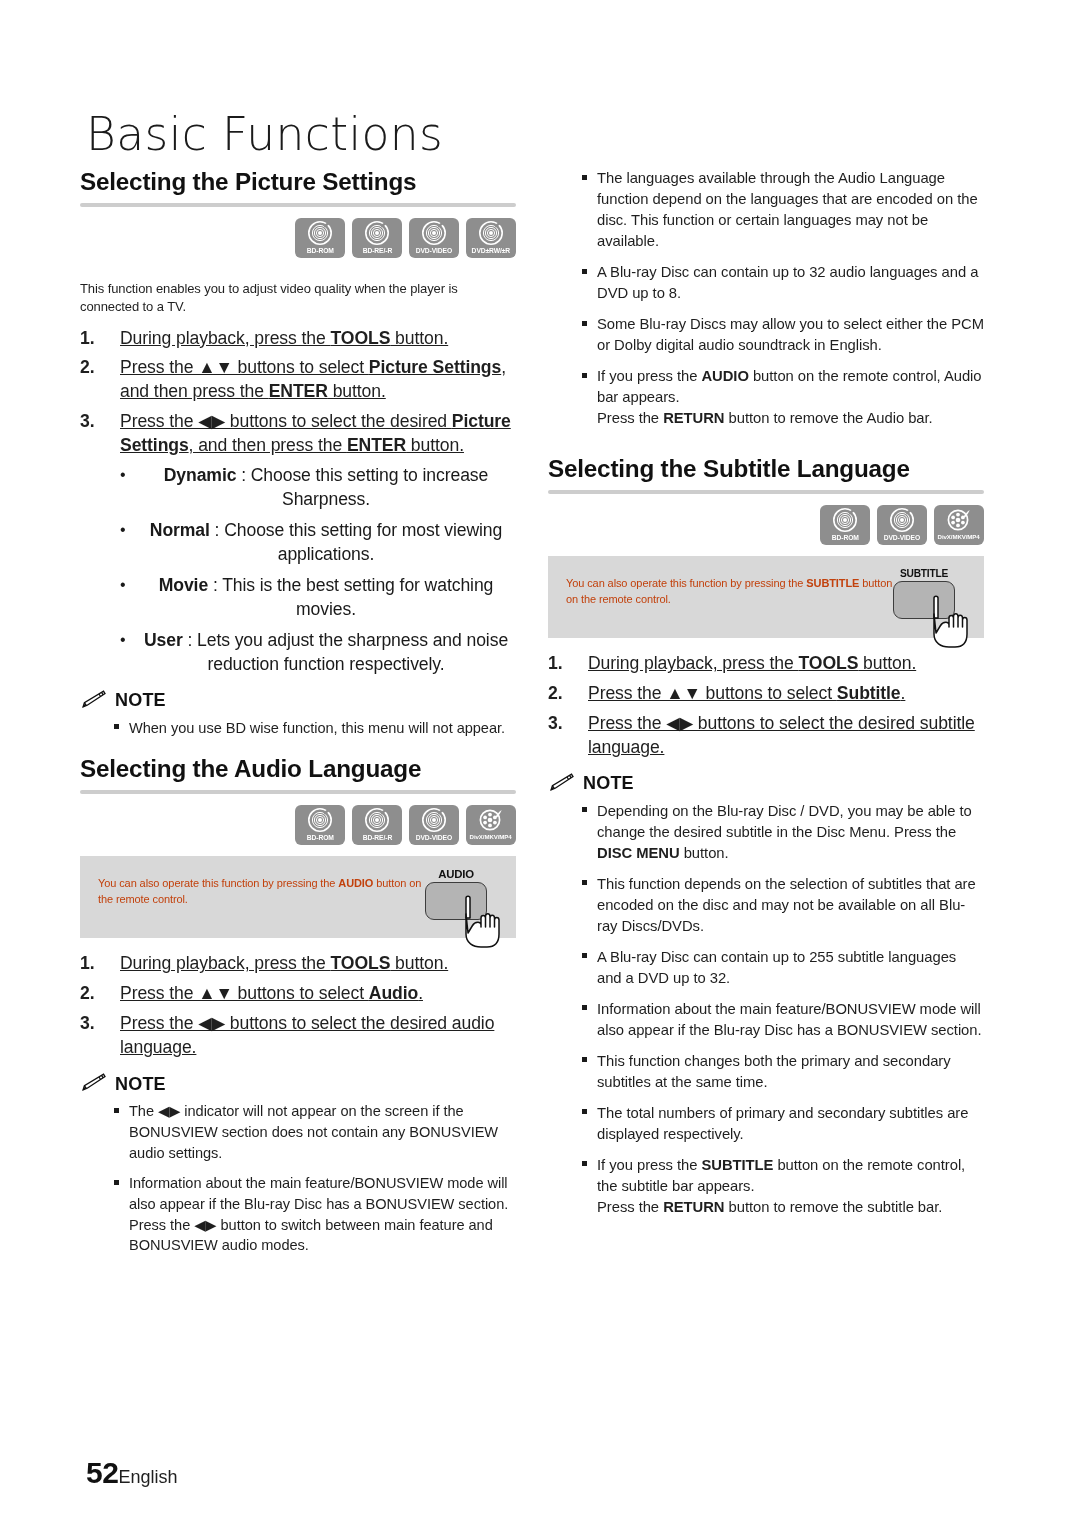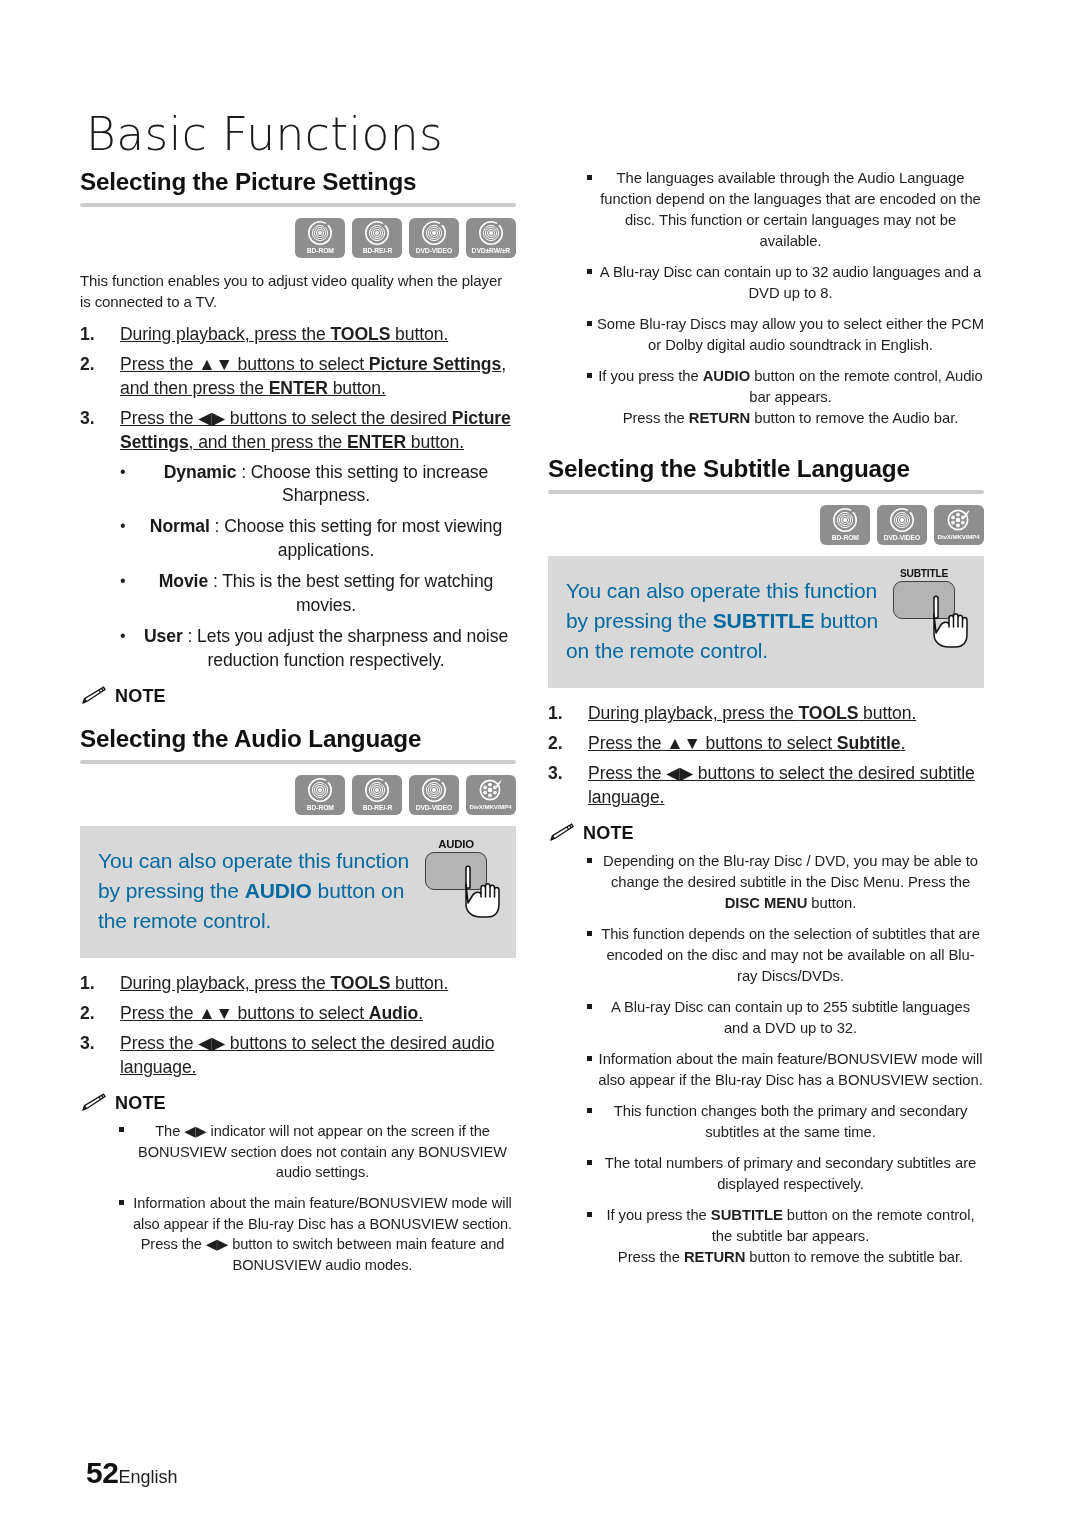--- a/index.html
+++ b/index.html
@@ -48,21 +48,21 @@
   .disc svg{ display:block; }
   .disc .dlabel{
     color:#ffffff; font-size:6.6px; font-weight:bold; letter-spacing:-.1px;
     margin-top:1px; white-space:nowrap; transform:scaleX(1.02);
     font-family:"Liberation Sans", sans-serif;
   }
   .disc.narrow .dlabel{ font-size:6.0px; }
 
   
   .para{
-    font-size:15px; line-height:1.36; color:#1f1f1f; margin-top:13px;
+    font-size:13px; line-height:1.36; color:#1f1f1f; margin-top:22px;
     letter-spacing:-.1px;
   }
 
   
   .steps{ margin-top:11px; }
   .step{
     display:flex; font-size:17.6px; line-height:1.36; color:#1f1f1f;
     margin-bottom:6px; letter-spacing:-.1px;
   }
   .step .num{ width:40px; flex:0 0 40px; font-weight:bold; }
@@ -75,40 +75,40 @@
     letter-spacing:-.1px;
   }
   .dot-item .bul{ flex:0 0 16px; font-size:16px; line-height:1.42; }
   .dot-item .txt{ flex:1;text-align:center; }
 
   
   .note-head{
     display:flex; align-items:center; gap:9px; margin-top:12px; margin-bottom:5px;
   }
   .note-head .nlabel{ font-size:18px; font-weight:bold; letter-spacing:.2px; color:#111; }
-  .note-list{ padding-left:34px;text-align:center; }
+  .note-list{ padding-left:34px; }
   .note-item{
     display:flex; font-size:14.6px; line-height:1.42; color:#1f1f1f;
     margin-bottom:10px; letter-spacing:-.05px;
   }
   .note-item .sq{ flex:0 0 15px; padding-top:1px; }
   .note-item .sq i{
     display:inline-block; width:5px; height:5px; background:#1a1a1a; vertical-align:middle;
     position:relative; top:-3px;
   }
   .note-item .txt{ flex:1; }
   .col-right .note-item{ font-size:14.8px; }
 
   
   .tipbox{
     background:#d8d8d8; margin-top:11px; padding:20px 18px 22px 18px;
     position:relative; min-height:82px; box-sizing:border-box;
   }
   .tipbox .tiptext{
-    font-size:21px; line-height:1.43; color:#0369a1; width:330px;
+    font-size:11px; line-height:1.43; color:#c2410c; width:330px;
     letter-spacing:-.1px;
   }
   .remote{
     position:absolute; right:22px; top:12px; width:76px; text-align:center;
   }
   .remote .rlabel{
     font-size:11.4px; font-weight:bold; color:#111; letter-spacing:-.2px;
     margin-bottom:2px; white-space:nowrap;
   }
   .remote .rlabel.small{ font-size:10.2px; }
@@ -234,20 +234,26 @@
               <path d="M23.5 2.2 L25 4.6 L7.2 16.2 L3.1 17.8 L4.4 13.6 Z" fill="#fff"></path>
               <path d="M21.6 3.4 L23.1 5.8"></path>
               <path d="M4.4 13.6 L6.1 16.3"></path>
               <path d="M3.1 17.8 L5.6 15.3"></path>
               <path d="M19.0 5.0 L20.6 7.5"></path>
             </g>
           </svg>
         </span>
         <span class="nlabel">NOTE</span>
       </div>
+      <div class="note-list">
+          <div class="note-item">
+       <span class="sq"><i></i></span>
+       <span class="txt">When you use BD wise function, this menu will not appear.</span>
+     </div>
+        </div>
     </div>
 
     <div style="margin-top:16px;">
       <div class="sec-head">Selecting the Audio Language</div>
       <div class="sec-rule"></div>
       <div class="disc-row">
           <div class="disc">
       <span>
               <svg width="26" height="26" viewBox="0 0 26 26">
   <circle cx="13" cy="13" r="11.2" fill="none" stroke="#fff" stroke-width="1.6"></circle>

